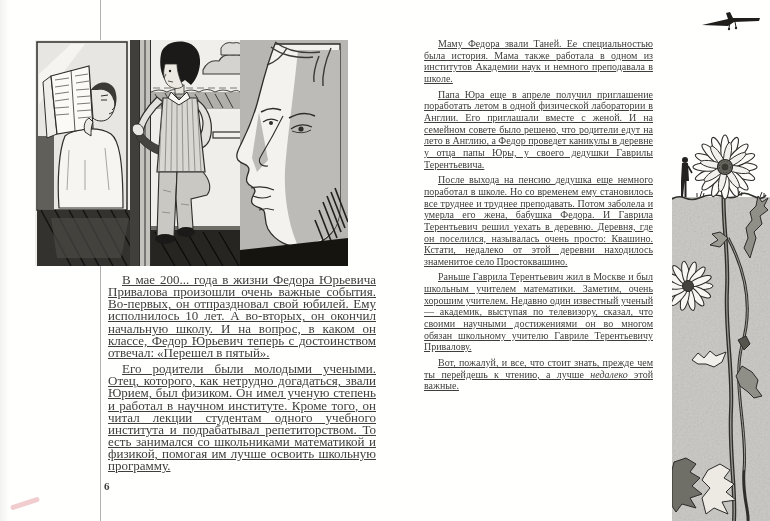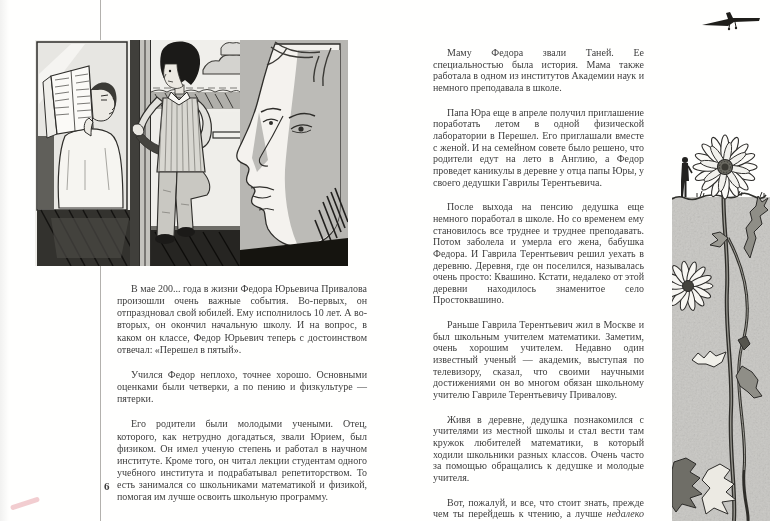--- a/index.html
+++ b/index.html
@@ -5,24 +5,24 @@
   html,body{margin:0;padding:0;background:#ffffff;}
   .spread{
     position:relative;width:770px;height:521px;background:#fffffe;
     overflow:hidden;font-family:"Liberation Serif", serif;
   }
   .edge-shade{position:absolute;left:0;top:0;width:9px;height:521px;
     background:linear-gradient(90deg,rgba(60,60,60,.07),rgba(60,60,60,0));}
   .margin-rule{position:absolute;left:100px;top:0;width:1px;height:521px;background:#b3b1ad;}
   .plate{position:absolute;left:35px;top:40px;width:313px;height:226px;margin:0;}
   .plate svg{display:block;}
-  .text-col p{margin:13px;text-indent:14px;text-align:justify;color:#3e3e3e;
-    hyphens:auto;-webkit-hyphens:auto;word-spacing:-0.2px;}
+  .text-col p{margin:4px;text-indent:14px;text-align:justify;color:#3e3e3e;
+    hyphens:auto;-webkit-hyphens:auto;word-spacing:-0.2px;text-decoration:underline;}
   .text-left{position:absolute;left:104px;top:270px;width:276px;}
-  .text-left p{font-size:10px;line-height:12.15px;}
+  .text-left p{font-size:13px;line-height:12.15px;}
   .text-right{position:absolute;left:420px;top:34px;width:237px;}
   .text-right p{font-size:10px;line-height:11.65px;}
   .page-num{position:absolute;left:104px;top:480px;font-size:11px;font-weight:700;color:#3e3e3e;}
   .closing i{font-style:italic;}
   .margin-art{position:absolute;left:672px;top:0;width:98px;height:521px;}
   .scan-artifact{position:absolute;left:10px;top:501px;width:30px;height:5px;
     background:rgba(222,130,140,.4);transform:rotate(-18deg);border-radius:3px;}
 </style>
 </head>
 <body>
@@ -189,32 +189,30 @@
         <path d="M142 132 L168 132 C175 140 177 149 172 155 L156 159 L158 188 L143 190 L141 158 Z" fill="#c9c8c2" stroke="#2e2d2a" stroke-width="1.1"></path>
         <path d="M128 150 L136 152 M146 164 L154 165 M127 172 L135 173" stroke="#8b8a85" stroke-width="0.9"></path>
         <ellipse cx="130" cy="199" rx="10" ry="5" fill="#1b1a18"></ellipse>
         <ellipse cx="151" cy="192" rx="9" ry="5" fill="#1b1a18"></ellipse>
       </g>
     </svg>
   </figure>
 
   <div class="text-col text-left">
     <p>В мае 200... года в жизни Федора Юрьевича Привалова произошли очень важные события. Во-первых, он отпраздновал свой юбилей. Ему исполнилось 10 лет. А во-вторых, он окончил начальную школу. И на вопрос, в каком он классе, Федор Юрьевич теперь с достоинством отвечал: «Перешел в пятый».</p>
-    <p>Учился Федор неплохо, точнее хорошо. Основными оценками были четверки, а по пению и физкультуре — пятерки.</p>
     <p>Его родители были молодыми учеными. Отец, которого, как нетрудно догадаться, звали Юрием, был физиком. Он имел ученую степень и работал в научном институте. Кроме того, он читал лекции студентам одного учебного института и подрабатывал репетиторством. То есть занимался со школьниками математикой и физикой, помогая им лучше освоить школьную программу.</p>
   </div>
   <div class="page-num">6</div>
   <div class="scan-artifact"></div>
 
   <div class="text-col text-right">
     <p>Маму Федора звали Таней. Ее специальностью была история. Мама также работала в одном из институтов Академии наук и немного преподавала в школе.</p>
-    <p>Папа Юра еще в апреле получил приглашение поработать летом в одной физической лаборатории в Перешел. Его приглашали вместе с женой. И на семейном совете было решено, что родители едут на лето в Англию, а Федор проведет каникулы в деревне у отца папы Юры, у своего дедушки Гаврилы Терентьевича.</p>
+    <p>Папа Юра еще в апреле получил приглашение поработать летом в одной физической лаборатории в Англии. Его приглашали вместе с женой. И на семейном совете было решено, что родители едут на лето в Англию, а Федор проведет каникулы в деревне у отца папы Юры, у своего дедушки Гаврилы Терентьевича.</p>
     <p>После выхода на пенсию дедушка еще немного поработал в школе. Но со временем ему становилось все труднее и труднее преподавать. Потом заболела и умерла его жена, бабушка Федора. И Гаврила Терентьевич решил уехать в деревню. Деревня, где он поселился, называлась очень просто: Квашино. Кстати, недалеко от этой деревни находилось знаменитое село Простоквашино.</p>
     <p>Раньше Гаврила Терентьевич жил в Москве и был школьным учителем математики. Заметим, очень хорошим учителем. Недавно один известный ученый — академик, выступая по телевизору, сказал, что своими научными достижениями он во многом обязан школьному учителю Гавриле Терентьевичу Привалову.</p>
-    <p>Живя в деревне, дедушка познакомился с учителями из местной школы и стал вести там кружок любителей математики, в который ходили школьники разных классов. Очень часто за помощью обращались к дедушке и молодые учителя.</p>
     <p class="closing"><span>Вот, пожалуй, и все, что стоит знать, прежде чем ты перейдешь к чтению, а лучше </span><i>недалеко</i><span> этой важные.</span></p>
   </div>
 
   <aside class="margin-art">
     <svg width="98" height="521" viewBox="0 0 98 521" xmlns="http://www.w3.org/2000/svg">
       <defs>
         <filter id="grain" x="0" y="0" width="100%" height="100%">
           <feTurbulence type="fractalNoise" baseFrequency="0.55" numOctaves="2" seed="7" stitchTiles="stitch"></feTurbulence>
           <feColorMatrix type="saturate" values="0"></feColorMatrix>
           <feComponentTransfer>

